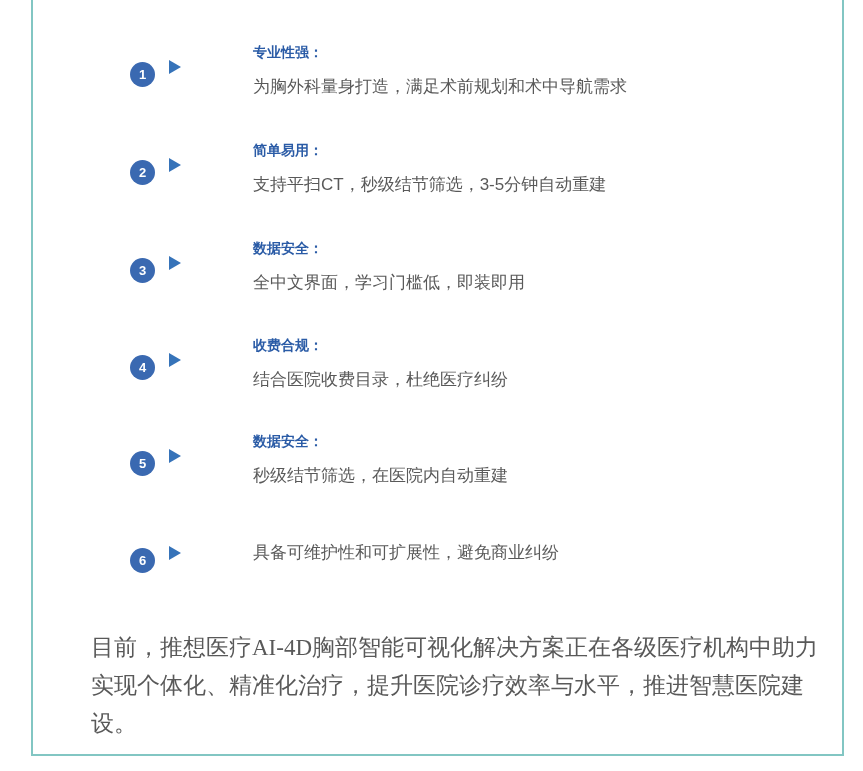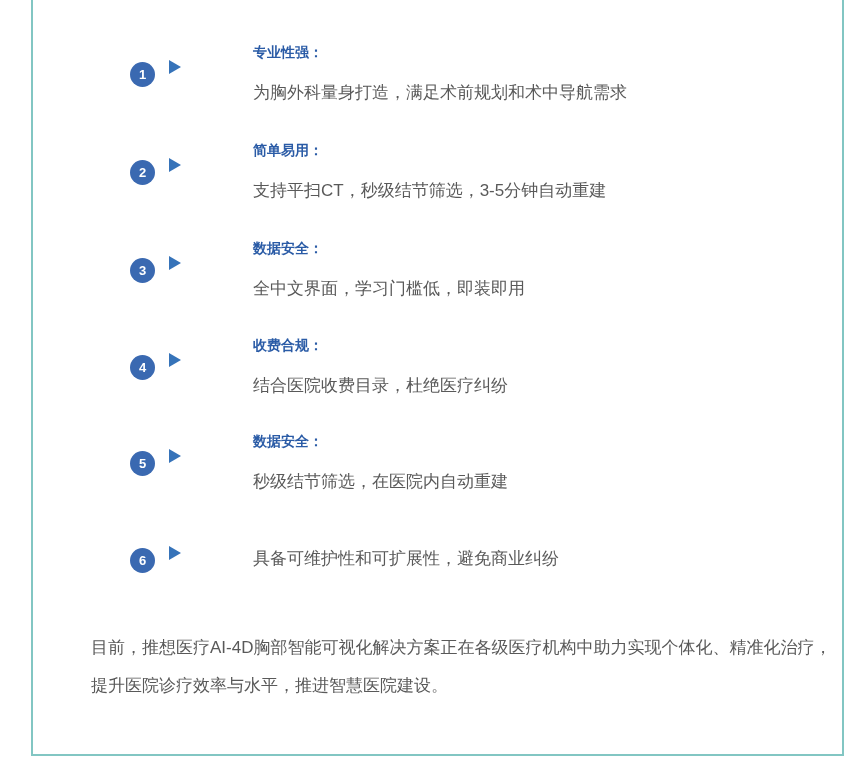--- a/index.html
+++ b/index.html
@@ -62,34 +62,35 @@
     top: 0;
   }
   .feature-title {
     font-size: 14px;
     font-weight: bold;
     color: #2a5ba6;
     line-height: 20px;
     white-space: nowrap;
   }
   .feature-desc {
-    margin-top: 21px;
+    margin-top: 15px;
     font-size: 17px;
     color: #595959;
     line-height: 20px;
     white-space: nowrap;
   }
   .summary {
     position: absolute;
     left: 58px;
     top: 637px;
     width: 745px;
-    font-size: 17px;
+    font-size: 23px;
     line-height: 38px;
     color: #595959;
+    font-family: Liberation Serif, serif;
   }
   
   .pos-0 { top: 50px; }
   .pos-1 { top: 148px; }
   .pos-2 { top: 246px; }
   .pos-3 { top: 343px; }
   .pos-4 { top: 439px; }
   .pos-5 { top: 536px; }
 </style>
 </head>

